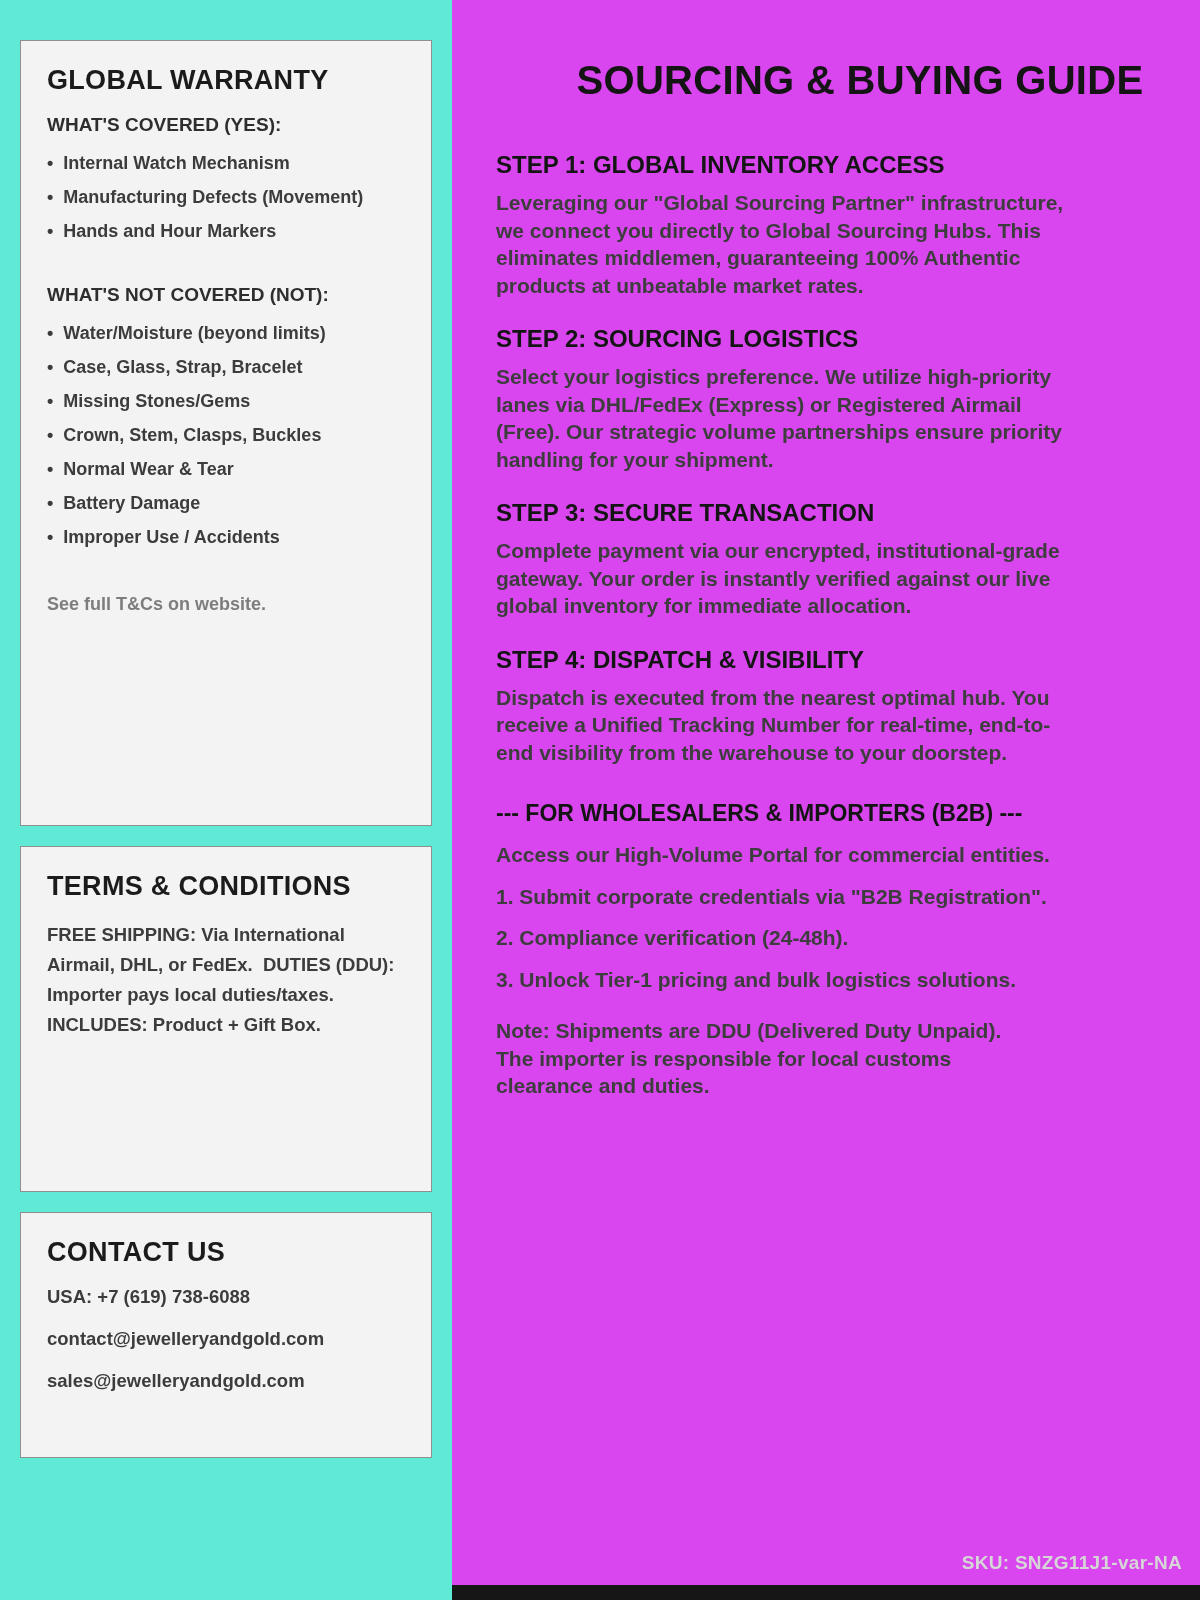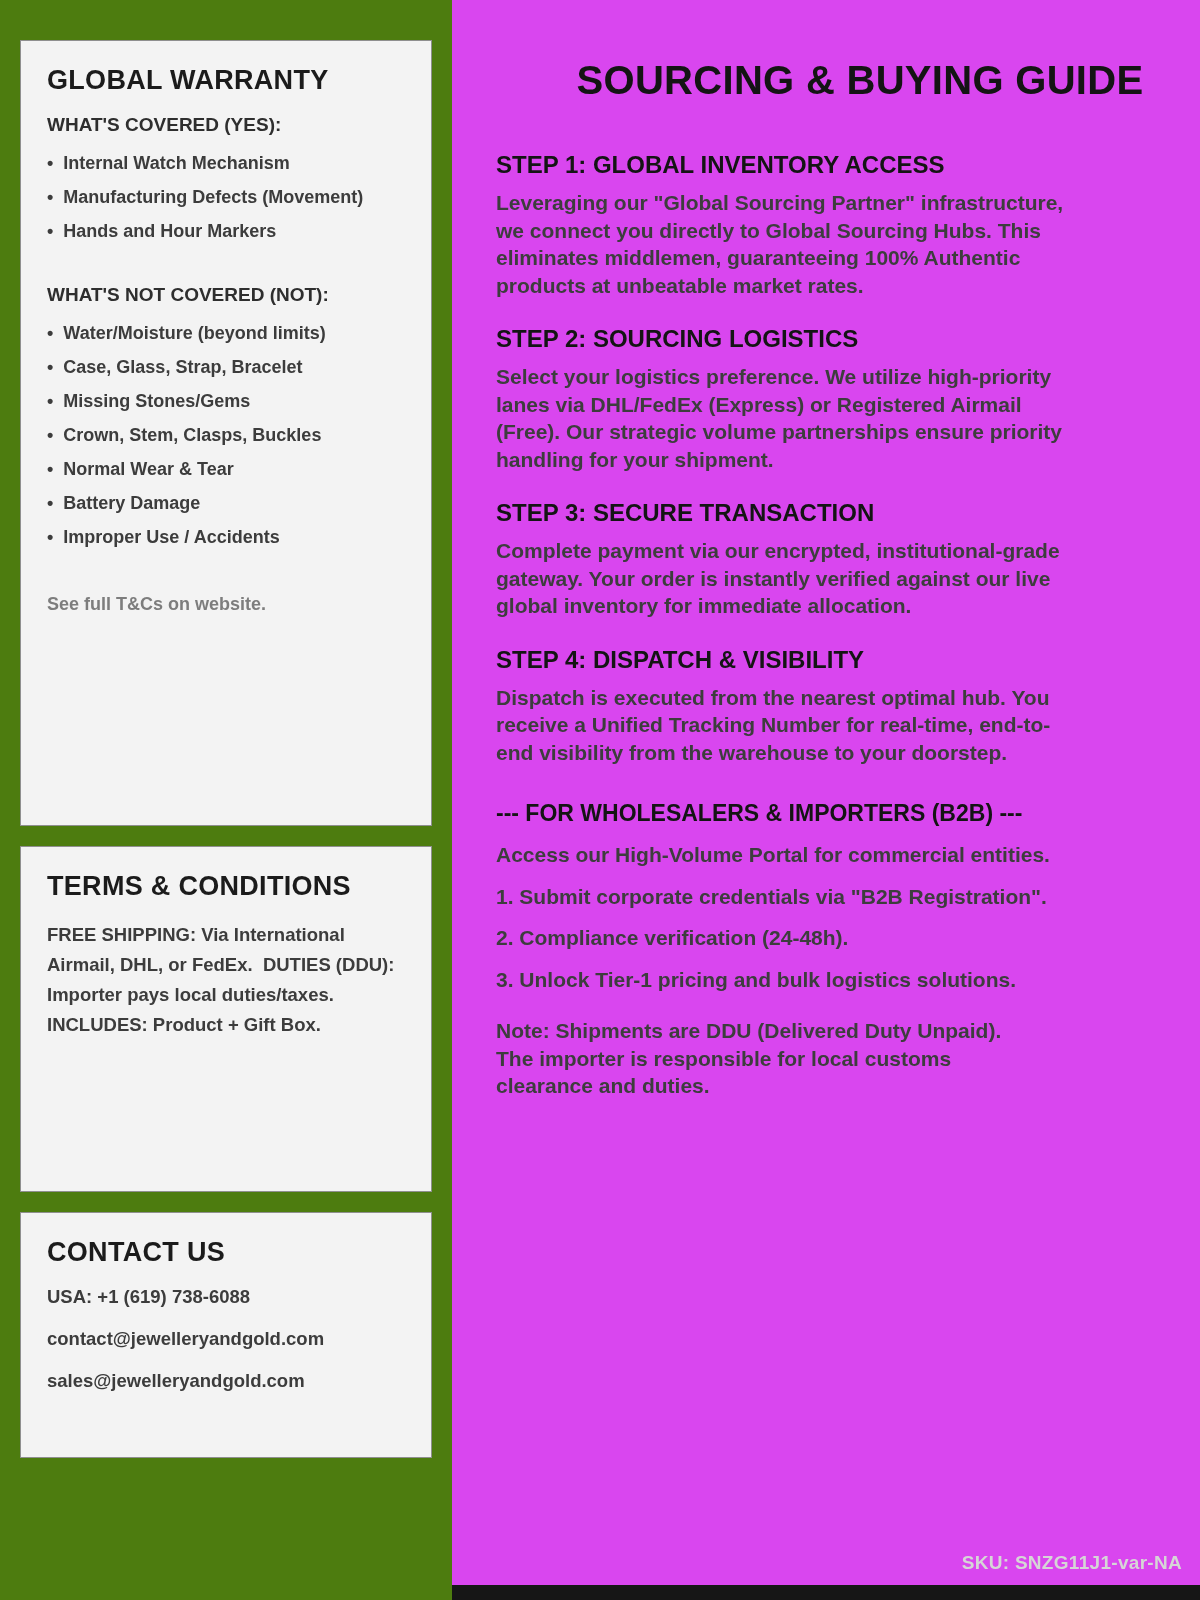--- a/index.html
+++ b/index.html
@@ -13,21 +13,21 @@
     position: relative;
     width: 1200px; height: 1600px;
     background: #ffffff;
     overflow: hidden;
   }
 
   
   .sidebar {
     position: absolute; left: 0; top: 0;
     width: 452px; height: 1600px;
-    background: #4d7c0f;
+    background: #5eead4;
     padding: 40px 20px 0 20px;
   }
   .box {
     background: #f3f3f3;
     border: 1px solid #8f8f8f;
     padding: 24px 26px;
     margin-bottom: 20px;
   }
   .box-warranty { height: 786px; }
   .box-terms    { height: 346px; margin-top: 12px; }
@@ -166,21 +166,21 @@
       <p class="footnote">See full T&amp;Cs on website.</p>
     </section>
 
     <section class="box box-terms">
       <h2 class="box-title">TERMS &amp; CONDITIONS</h2>
       <p class="terms-body">FREE SHIPPING: Via International Airmail, DHL, or FedEx.  DUTIES (DDU): Importer pays local duties/taxes.  INCLUDES: Product + Gift Box.</p>
     </section>
 
     <section class="box box-contact">
       <h2 class="box-title">CONTACT US</h2>
-      <p class="contact-line">USA: +1 (619) 738-6088</p>
+      <p class="contact-line">USA: +7 (619) 738-6088</p>
       <p class="contact-line">contact@jewelleryandgold.com</p>
       <p class="contact-line">sales@jewelleryandgold.com</p>
     </section>
 
   </aside>
 
   <main class="main">
     <h1 class="main-title">SOURCING &amp; BUYING GUIDE</h1>
 
     <section class="section">

